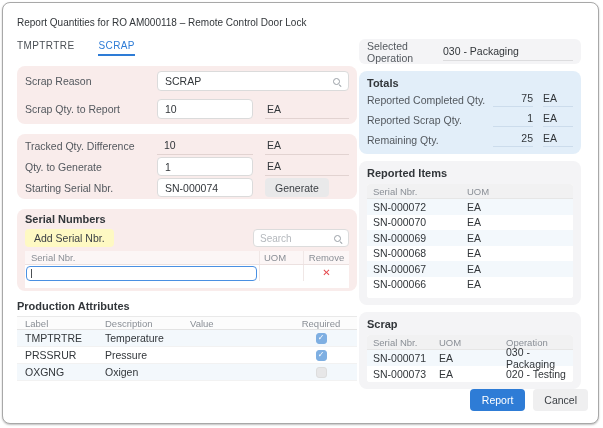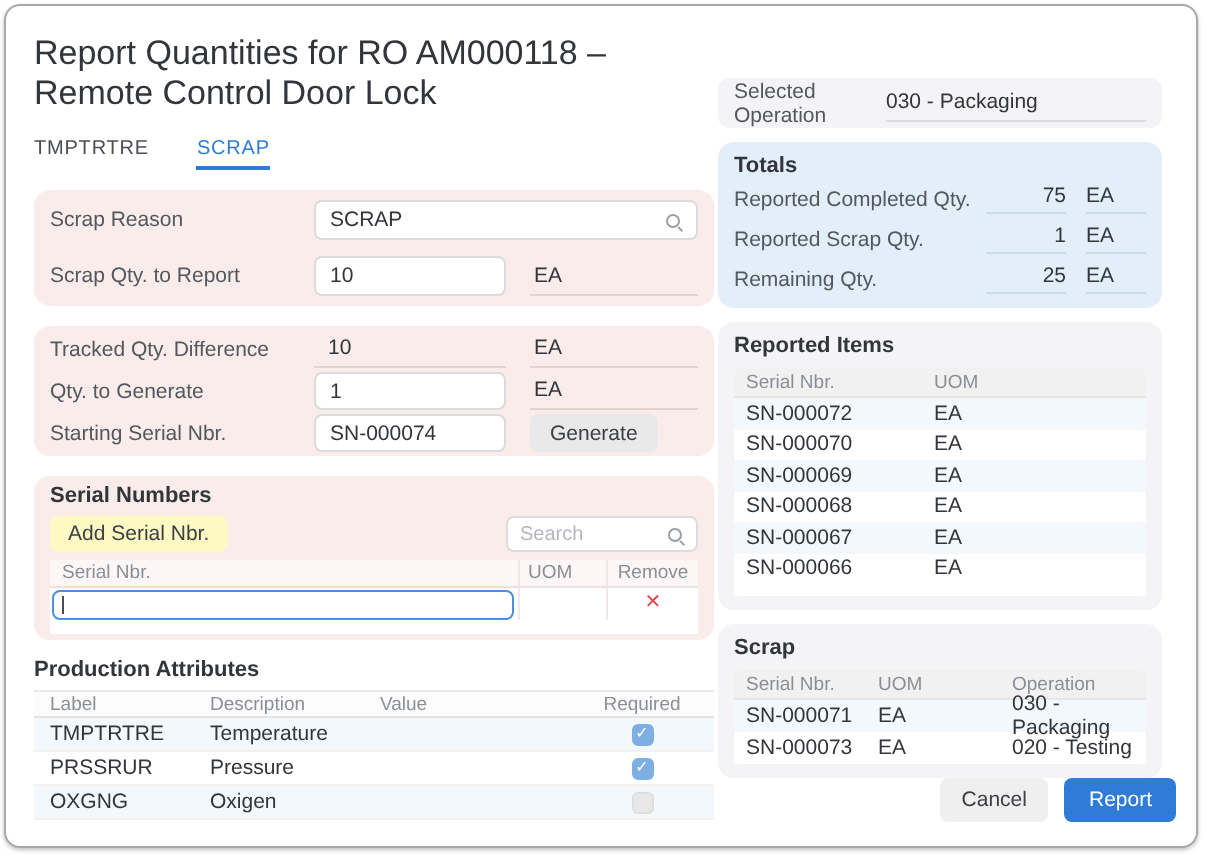--- a/index.html
+++ b/index.html
@@ -7,21 +7,21 @@
     --panel-gray:#f4f4f6; --row-stripe:#f3f8fc; --danger-red:#e5484d;
     --checkbox-checked:#7eafe2; --focus-border:#4a90e2;
   }
   *{margin:0;padding:0;box-sizing:border-box;}
   html,body{width:603px;height:428px;background:#fff;font-family:"Liberation Sans",sans-serif;
     -webkit-font-smoothing:antialiased;color:#32363a;overflow:hidden;}
   .dialog{position:absolute;left:2px;top:2px;width:597px;height:422px;background:#fff;
     border:1px solid #a8a8a8;border-radius:8px;box-shadow:0 1px 2px rgba(0,0,0,.25);}
   
   .left-col{position:absolute;left:14px;top:8px;width:340px;}
-  .dialog-title{padding-top:6px;font-size:17px;color:#32363a;}
+  .dialog-title{padding-top:6px;font-size:10px;color:#32363a;}
   .tabs{display:flex;gap:24px;margin-top:12px;}
   .tab{font-size:10px;letter-spacing:.4px;color:#4a4f55;padding-bottom:3px;cursor:pointer;}
   .tab.active{color:var(--accent-blue);border-bottom:2px solid var(--accent-blue);}
   .panel{background:var(--panel-pink);border-radius:8px;padding:1px 8px;margin-top:10px;}
   .frow{display:flex;align-items:center;height:28px;}
   .panel.compact .frow{height:21px;}
   .flabel{width:132px;font-size:10.5px;color:#53585e;flex:none;}
   .fctrl{flex:1;display:flex;align-items:center;}
   .input{background:#fff;border:1px solid #dbdbdb;border-radius:4px;height:20px;
     display:flex;align-items:center;padding:0 7px;font-size:10.5px;color:#32363a;}
@@ -318,17 +318,17 @@
         <div class="l-row" style="height:16px">
           <div class="sc-serial">SN-000073</div>
           <div class="sc-uom">EA</div>
           <div class="sc-op">020 - Testing</div>
         </div>
       </div>
     </div>
   </div>
 
   <div class="footer">
+    <button class="btn primary">Report</button>
     <button class="btn secondary">Cancel</button>
-    <button class="btn primary">Report</button>
   </div>
 
 </div>
 
 </body></html>

